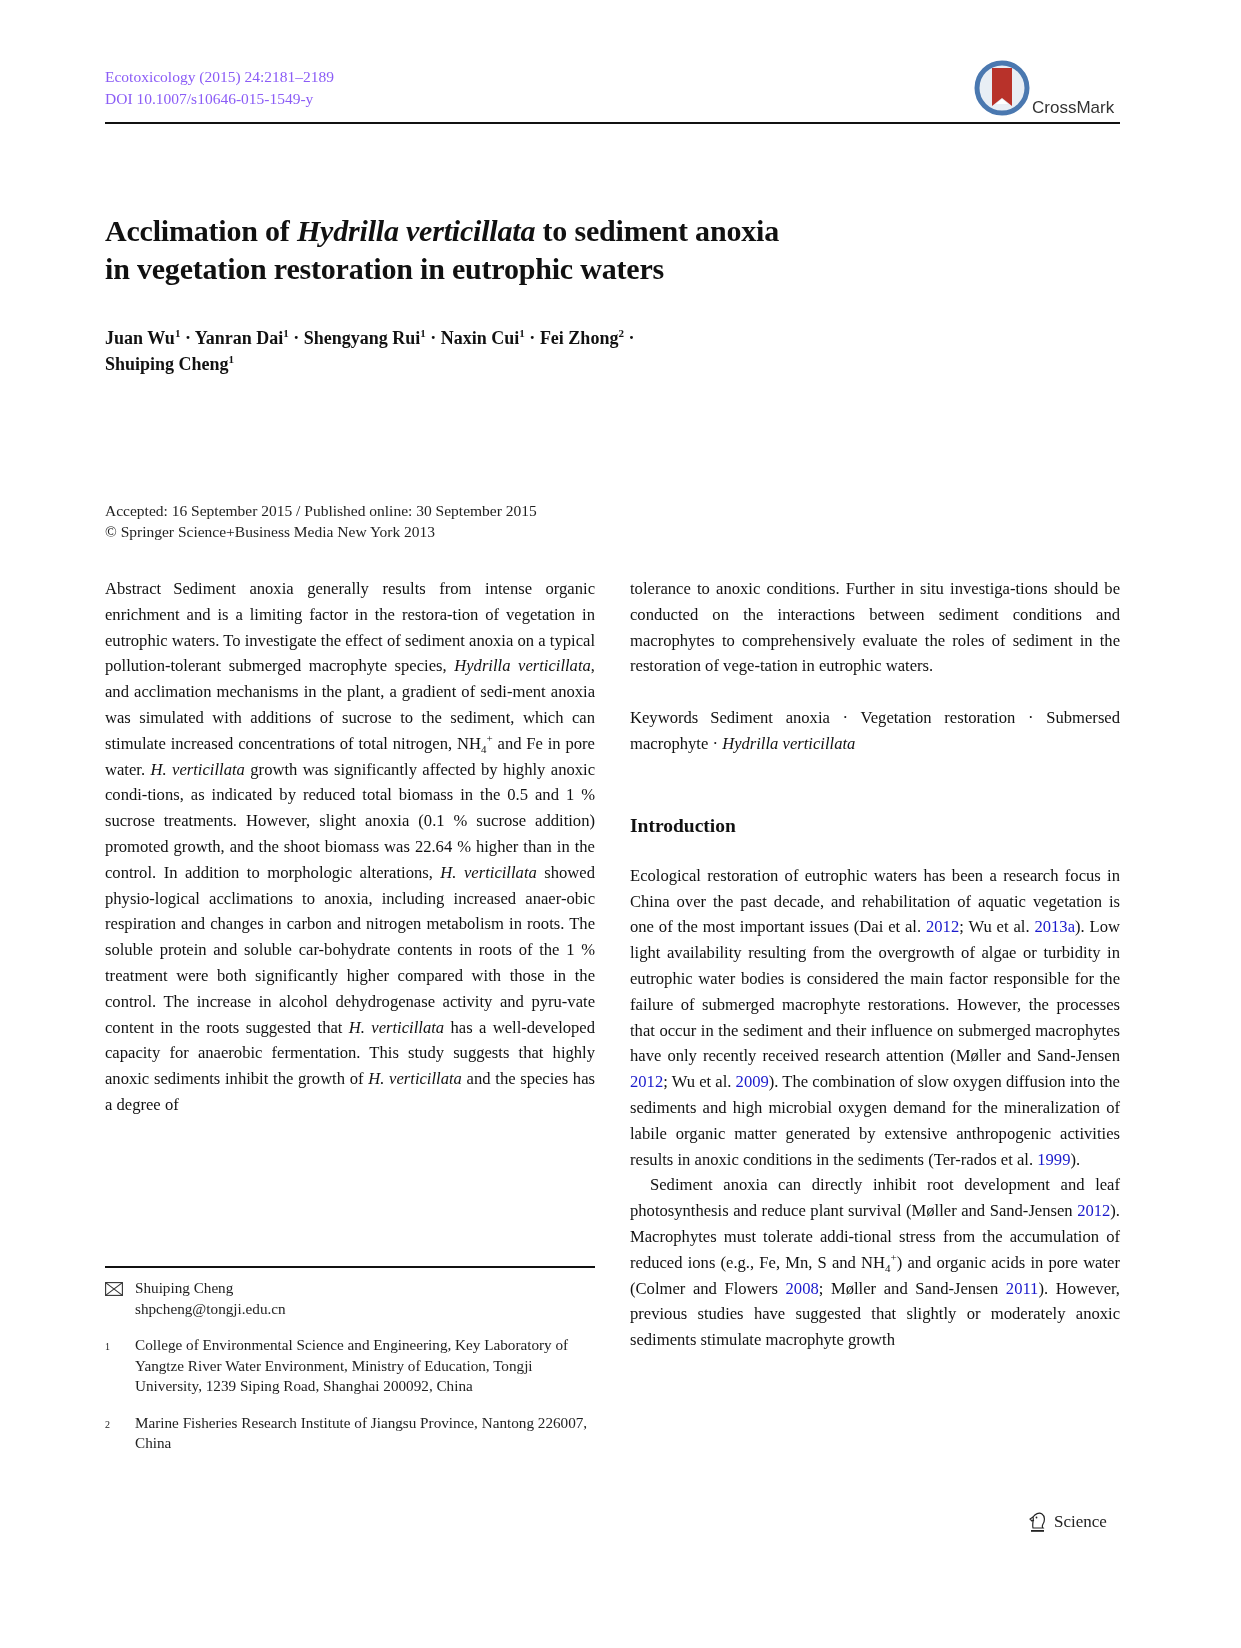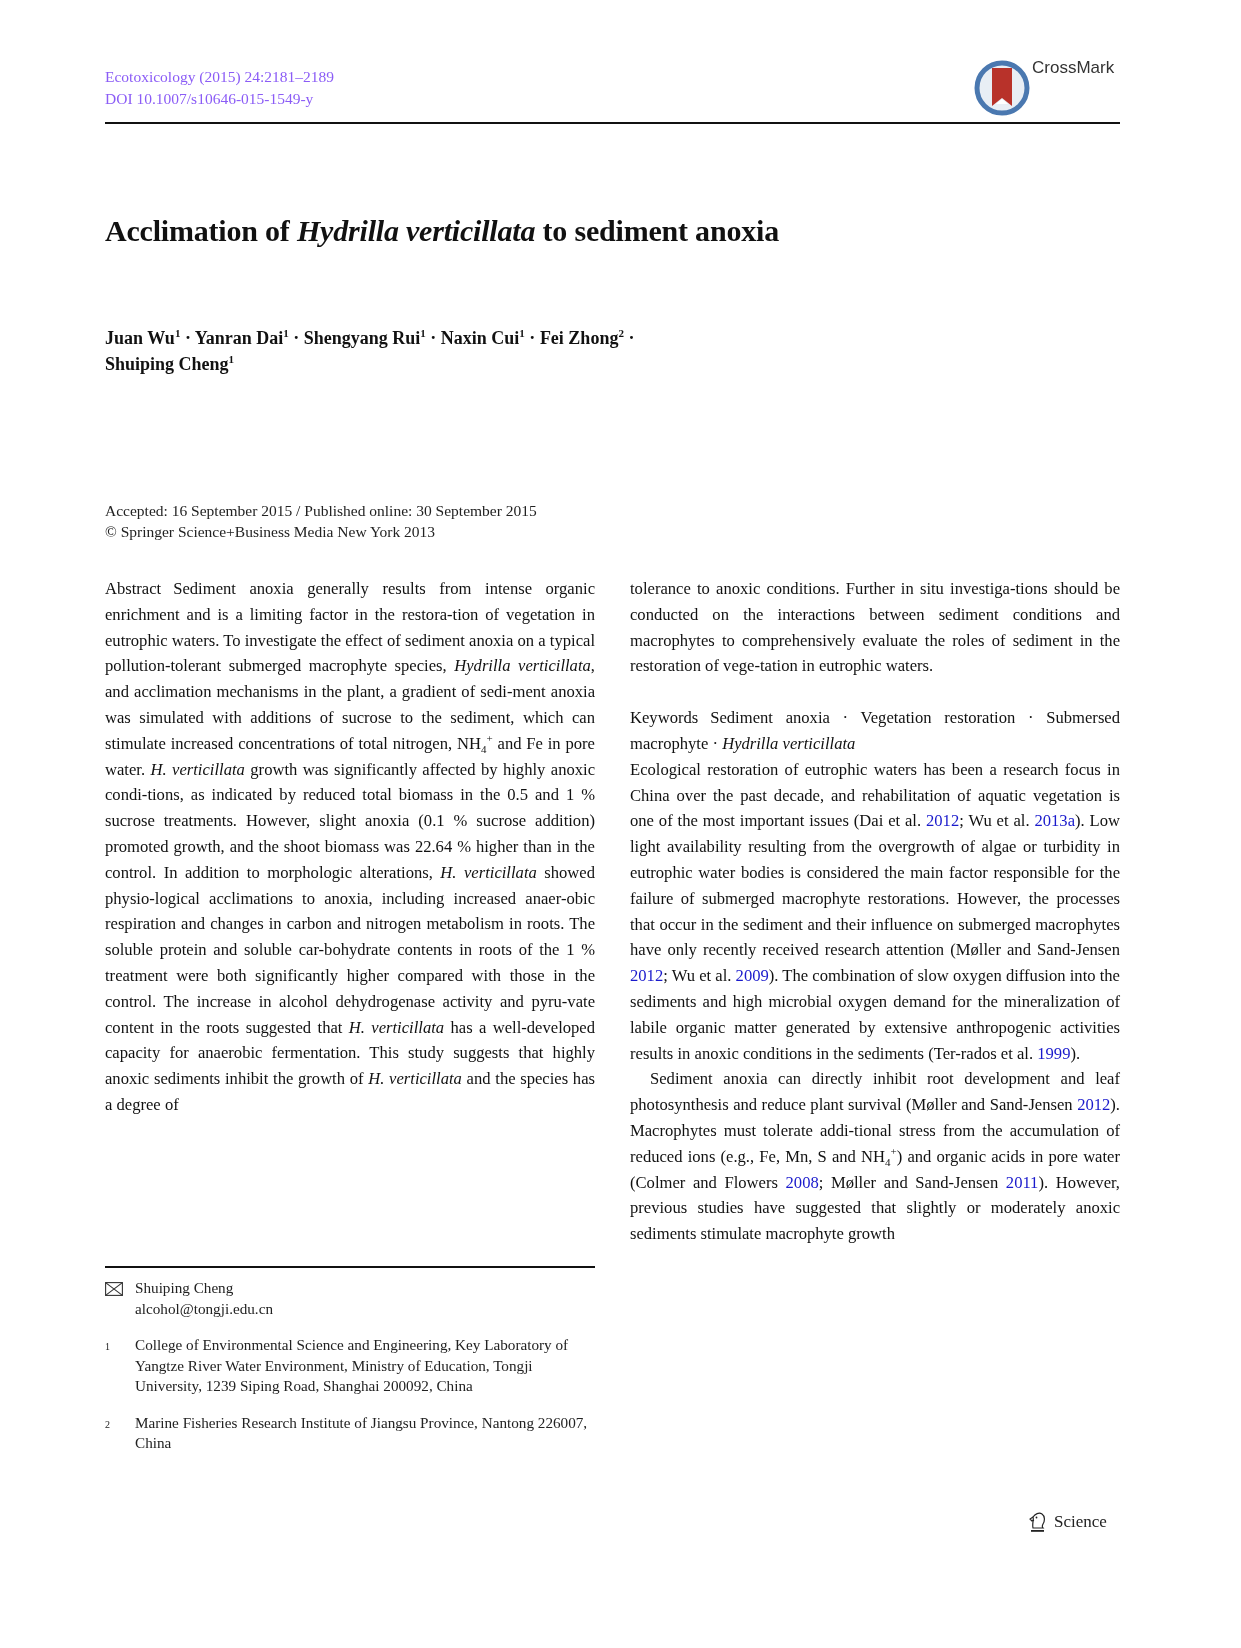--- a/index.html
+++ b/index.html
@@ -2,21 +2,21 @@
 <html><head>
 <meta charset="utf-8">
 <style>
   html, body { margin: 0; padding: 0; background: #ffffff; }
   body {
     width: 1241px; height: 1648px; position: relative; overflow: hidden;
     font-family: "Liberation Serif", "DejaVu Serif", serif; color: #111;
   }
   .abs { position: absolute; }
   .header-meta { left: 105px; top: 66px; font-size: 15.5px; line-height: 22px; color: #8b5cf6; }
-  .crossmark { left: 974px; top: 58px; width: 150px; height: 60px; display: flex; align-items: flex-start; }
+  .crossmark { left: 974px; top: 58px; width: 150px; height: 60px; display: flex; align-items: flex-end; }
   .crossmark svg { width: 56px; height: 60px; }
   .crossmark-label { font-family: "Liberation Sans", "DejaVu Sans", sans-serif; font-size: 17px; color: #333; margin-left: 2px; }
   .header-rule { left: 105px; top: 122px; width: 1015px; height: 2px; background: #111; }
   .title { left: 105px; top: 212px; width: 900px; font-size: 30px; font-weight: bold; line-height: 38px; letter-spacing: -0.2px; }
   .title i { font-style: italic; }
   .authors { left: 105px; top: 325px; width: 900px; font-size: 18px; font-weight: bold; line-height: 26px; }
   .authors sup { font-size: 11px; vertical-align: super; line-height: 0; }
   .dates { left: 105px; top: 500px; font-size: 15.5px; line-height: 21px; color: #222; }
   .col { font-size: 16.6px; line-height: 25.8px; text-align: justify; hyphens: manual; }
   .col-left { left: 105px; top: 576px; width: 490px; }
@@ -50,20 +50,21 @@
     <path d="M18 10 H38 V48 L28 40 L18 48 Z" fill="#b8322a"></path>
     <path d="M22 46 L28 41 L34 46 Z" fill="#ffffff"></path>
   </svg>
   <span class="crossmark-label">CrossMark</span>
 </div>
 
 <div class="abs header-rule"></div>
 
 <div class="abs title">
   <span>Acclimation of </span><i>Hydrilla verticillata</i><span> to sediment anoxia</span><br>
+  <span>in vegetation restoration in eutrophic waters</span>
 </div>
 
 <div class="abs authors">
   <span><span>Juan Wu</span><sup>1</sup></span><span> · </span>
   <span><span>Yanran Dai</span><sup>1</sup></span><span> · </span>
   <span><span>Shengyang Rui</span><sup>1</sup></span><span> · </span>
   <span><span>Naxin Cui</span><sup>1</sup></span><span> · </span>
   <span><span>Fei Zhong</span><sup>2</sup></span><span> · </span><br>
   <span><span>Shuiping Cheng</span><sup>1</sup></span>
 </div>
@@ -83,38 +84,39 @@
 <div class="abs footnotes">
   <div class="fn-row">
     <span class="fn-mark">
       <svg viewBox="0 0 18 14">
         <rect x="0.6" y="0.6" width="16.8" height="12.8" fill="none" stroke="#333" stroke-width="1.1"></rect>
         <path d="M0.6 0.6 L17.4 13.4 M17.4 0.6 L0.6 13.4" stroke="#333" stroke-width="1.1"></path>
       </svg>
     </span>
     <div>
       <div>Shuiping Cheng</div>
-      <div>alcohol@tongji.edu.cn</div>
+      <div>shpcheng@tongji.edu.cn</div>
     </div>
   </div>
   <div class="fn-row">
     <span class="fn-mark">1</span>
     <div>College of Environmental Science and Engineering, Key Laboratory of Yangtze River Water Environment, Ministry of Education, Tongji University, 1239 Siping Road, Shanghai 200092, China</div>
   </div>
   <div class="fn-row">
     <span class="fn-mark">2</span>
     <div>Marine Fisheries Research Institute of Jiangsu Province, Nantong 226007, China</div>
   </div>
 </div>
 
 <div class="abs col col-right">
   <p>tolerance to anoxic conditions. Further in situ investiga-tions should be conducted on the interactions between sediment conditions and macrophytes to comprehensively evaluate the roles of sediment in the restoration of vege-tation in eutrophic waters.</p>
   <p class="kw-line">
     <span class="label-strong">Keywords</span><span>Sediment anoxia · Vegetation restoration · Submersed macrophyte · </span><i>Hydrilla verticillata</i>
   </p>
+  <div class="section-heading">Introduction</div>
   <p>
     <span>Ecological restoration of eutrophic waters has been a research focus in China over the past decade, and rehabilitation of aquatic vegetation is one of the most important issues (Dai et al. </span><span class="ref">2012</span><span>; Wu et al. </span><span class="ref">2013a</span><span>). Low light availability resulting from the overgrowth of algae or turbidity in eutrophic water bodies is considered the main factor responsible for the failure of submerged macrophyte restorations. However, the processes that occur in the sediment and their influence on submerged macrophytes have only recently received research attention (Møller and Sand-Jensen </span><span class="ref">2012</span><span>; Wu et al. </span><span class="ref">2009</span><span>). The combination of slow oxygen diffusion into the sediments and high microbial oxygen demand for the mineralization of labile organic matter generated by extensive anthropogenic activities results in anoxic conditions in the sediments (Ter-rados et al. </span><span class="ref">1999</span><span>).</span>
   </p>
   <p class="indent">
     <span>Sediment anoxia can directly inhibit root development and leaf photosynthesis and reduce plant survival (Møller and Sand-Jensen </span><span class="ref">2012</span><span>). Macrophytes must tolerate addi-tional stress from the accumulation of reduced ions (e.g., Fe, Mn, S and NH</span><sub>4</sub><sup>+</sup><span>) and organic acids in pore water (Colmer and Flowers </span><span class="ref">2008</span><span>; Møller and Sand-Jensen </span><span class="ref">2011</span><span>). However, previous studies have suggested that slightly or moderately anoxic sediments stimulate macrophyte growth</span>
   </p>
 </div>
 
 <div class="abs springer">
   <svg viewBox="0 0 20 24">

